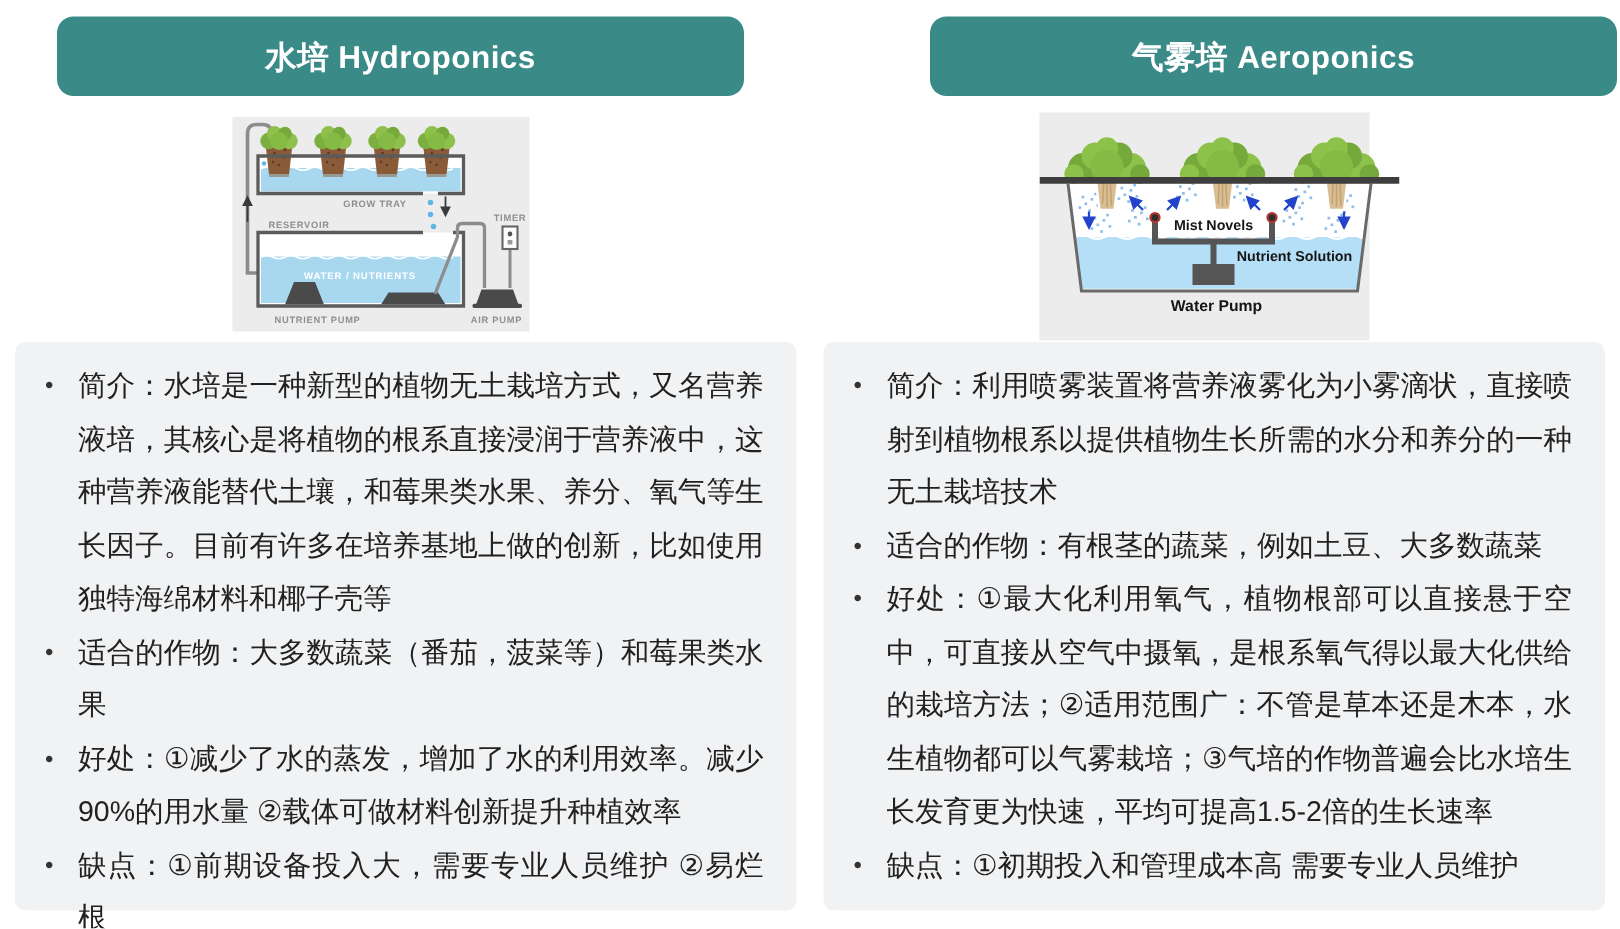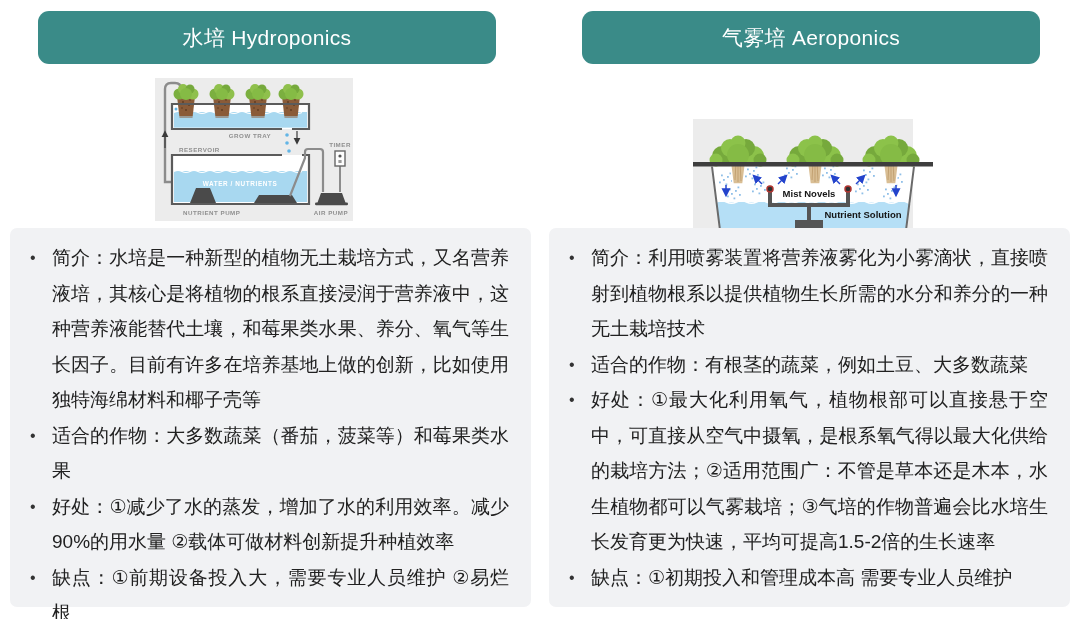--- a/index.html
+++ b/index.html
@@ -1,27 +1,27 @@
 <!DOCTYPE html>
 <html><head>
 <meta charset="utf-8">
 <style>
   html,body{margin:0;padding:0;background:#ffffff;}
   body{font-family:"Liberation Sans","DejaVu Sans",sans-serif;}
   .canvas{position:relative;width:1080px;height:619px;background:#ffffff;overflow:hidden;}
 
   .banner{position:absolute;top:11px;width:458px;height:53px;background:#3A8B88;border-radius:11px;
           display:flex;align-items:center;justify-content:center;}
-  .banner span{color:#ffffff;font-weight:400;font-size:21px;letter-spacing:.3px;}
+  .banner span{color:#ffffff;font-weight:700;font-size:21px;letter-spacing:.3px;}
   .banner.left{left:38px;}
-  .banner.right{left:582px;}
+  .banner.right{left:620px;}
 
   .illus{position:absolute;background:#ECECEC;}
   .illus.left{left:155px;top:78px;width:198px;height:143px;}
-  .illus.right{left:693px;top:75px;width:220px;height:152px;margin-top:44px;}
+  .illus.right{left:693px;top:75px;width:220px;height:152px;}
 
   .panel{position:absolute;top:228px;width:521px;height:379px;background:#F1F2F4;border-radius:7px;
          box-sizing:border-box;padding:12px 22px 0 20px;color:#212121;font-size:19px;line-height:35.5px;}
   .panel.left{left:10px;}
   .panel.right{left:549px;}
 
   .bt{display:flex;}
   .dot{width:22px;flex:none;font-size:16px;color:#333;}
   .content{flex:1;margin:0;text-align:justify;}
   .lbl{font-weight:400;}

